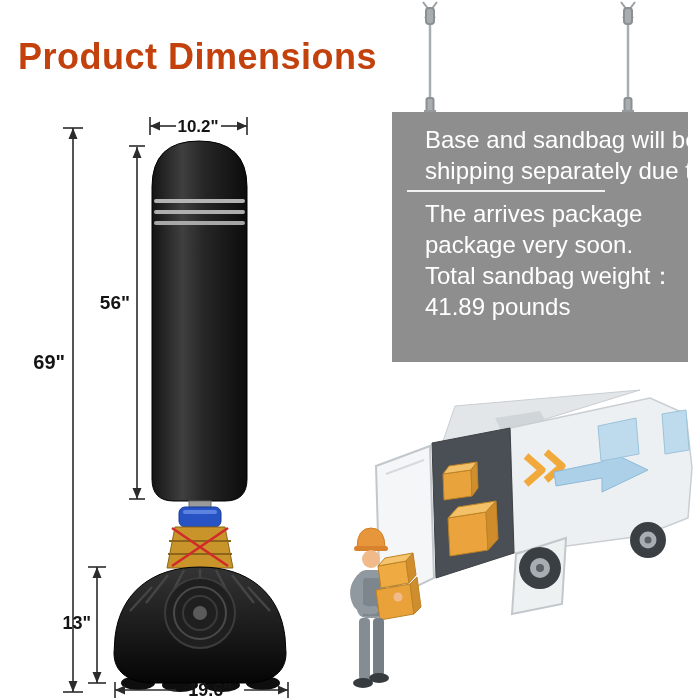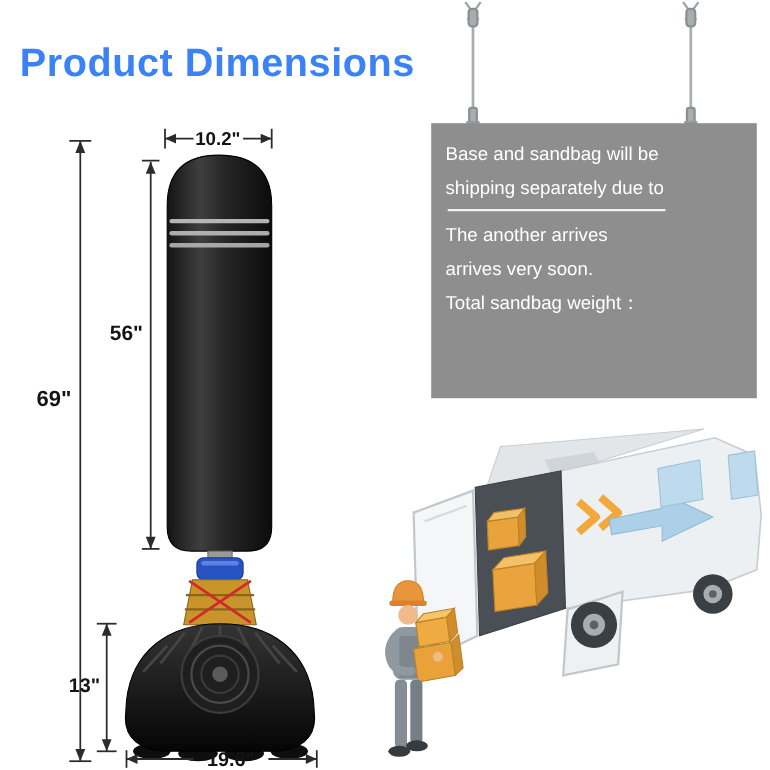--- a/index.html
+++ b/index.html
@@ -1,23 +1,23 @@
 <!DOCTYPE html>
 <html><head>
 <meta charset="utf-8">
 <style>
   html,body{margin:0;padding:0;background:#ffffff;}
   .canvas{position:relative;width:700px;height:700px;background:#ffffff;overflow:hidden;
           font-family:"Liberation Sans","DejaVu Sans",sans-serif;}
-  .title{position:absolute;left:18px;top:36px;font-size:36px;font-weight:800;color:#3b82f6;letter-spacing:.5px;}
+  .title{position:absolute;left:18px;top:36px;font-size:36px;font-weight:800;color:#c2410c;letter-spacing:.5px;}
   .diagram-svg{position:absolute;left:0;top:95px;}
   .wires-svg{position:absolute;left:330px;top:0;}
   .infobox{position:absolute;left:392px;top:112px;width:296px;height:250px;background:#8e8e8e;
            box-sizing:border-box;padding:12px 10px 0 13px;color:#ffffff;}
-  .infobox .line{font-size:17px;line-height:31px;white-space:nowrap;}
+  .infobox .line{font-size:24px;line-height:31px;white-space:nowrap;margin-left:20px;}
   .infobox .rule{width:198px;height:2px;background:#f2f2f2;margin:4px 0 6px 2px;}
   .ship-svg{position:absolute;left:330px;top:378px;}
   svg text{font-family:"Liberation Sans","DejaVu Sans",sans-serif;font-weight:bold;fill:#141414;}
 </style>
 </head>
 <body>
 
 <div class="canvas">
 
   <div class="title">Product Dimensions</div>
@@ -143,23 +143,24 @@
       <rect x="294" y="8" width="8" height="16" rx="3" fill="#a8adb0" stroke="#8b9093"></rect>
       <rect x="294.5" y="98" width="7" height="14" rx="2" fill="#a8adb0" stroke="#8b9093"></rect>
       <rect x="292" y="110" width="12" height="5" fill="#97999c" stroke="none"></rect>
     </g>
   </svg>
 
   <div class="infobox">
     <div class="line">Base and sandbag will be</div>
     <div class="line">shipping separately due to</div>
     <div class="rule"></div>
-    <div class="line">The another arrives</div>
-    <div class="line">arrives very soon.</div>
+    <div class="line">The arrives package</div>
+    <div class="line">package very soon.</div>
     <div class="line">Total sandbag weight：</div>
+    <div class="line">41.89 pounds</div>
   </div>
 
   <svg class="ship-svg" width="370" height="320" viewBox="0 0 370 320">
 
     <g>
       <path d="M110,72 L125,28 L310,12 L180,52 Z" fill="#e2e6e9" stroke="#c9ced2" stroke-width="1"></path>
       <path d="M165,40 L210,33 L219,50 L173,57 Z" fill="#cfd5d9"></path>
       <path d="M180,50 L320,20 L356,36 L362,90 L358,140 L312,158 L184,175 Z" fill="#edf0f2" stroke="#c9ced2" stroke-width="1.5"></path>
       <path d="M102,65 L180,50 L184,175 L106,200 Z" fill="#494f55" stroke="#3c4146"></path>
 

